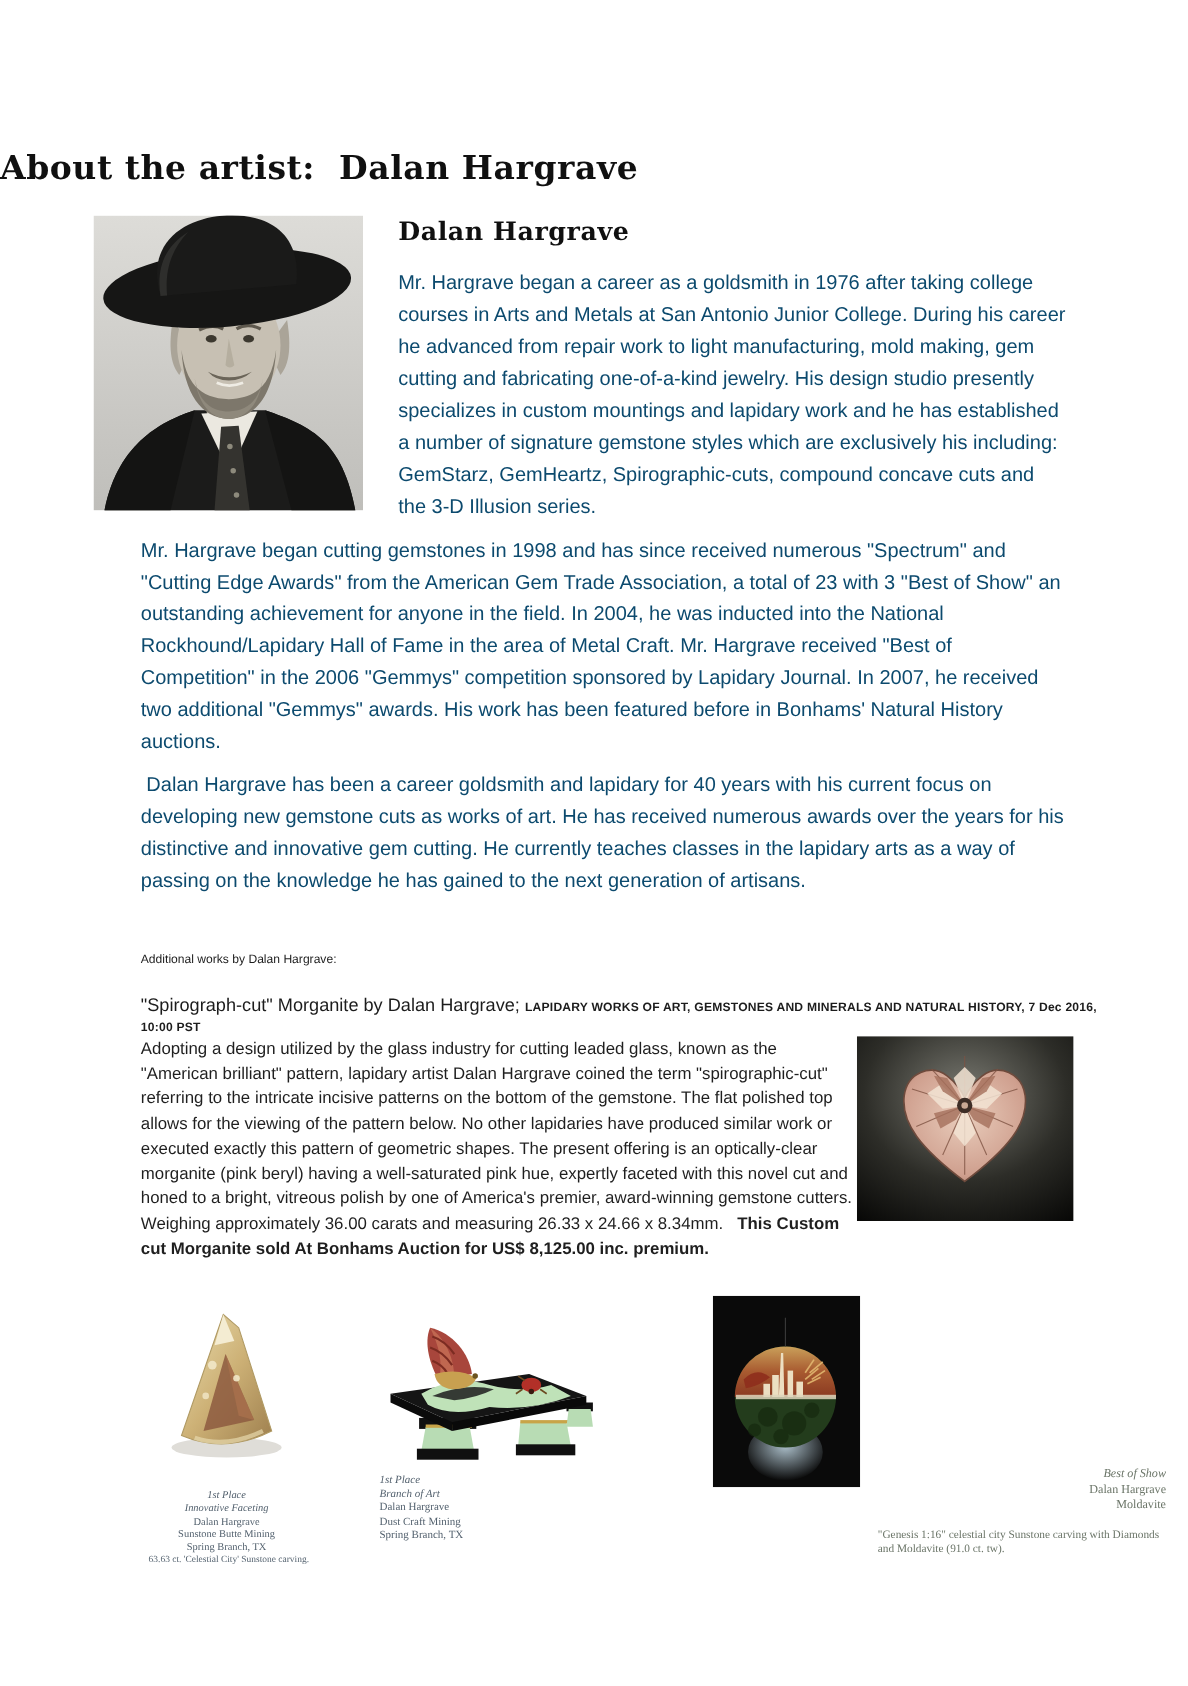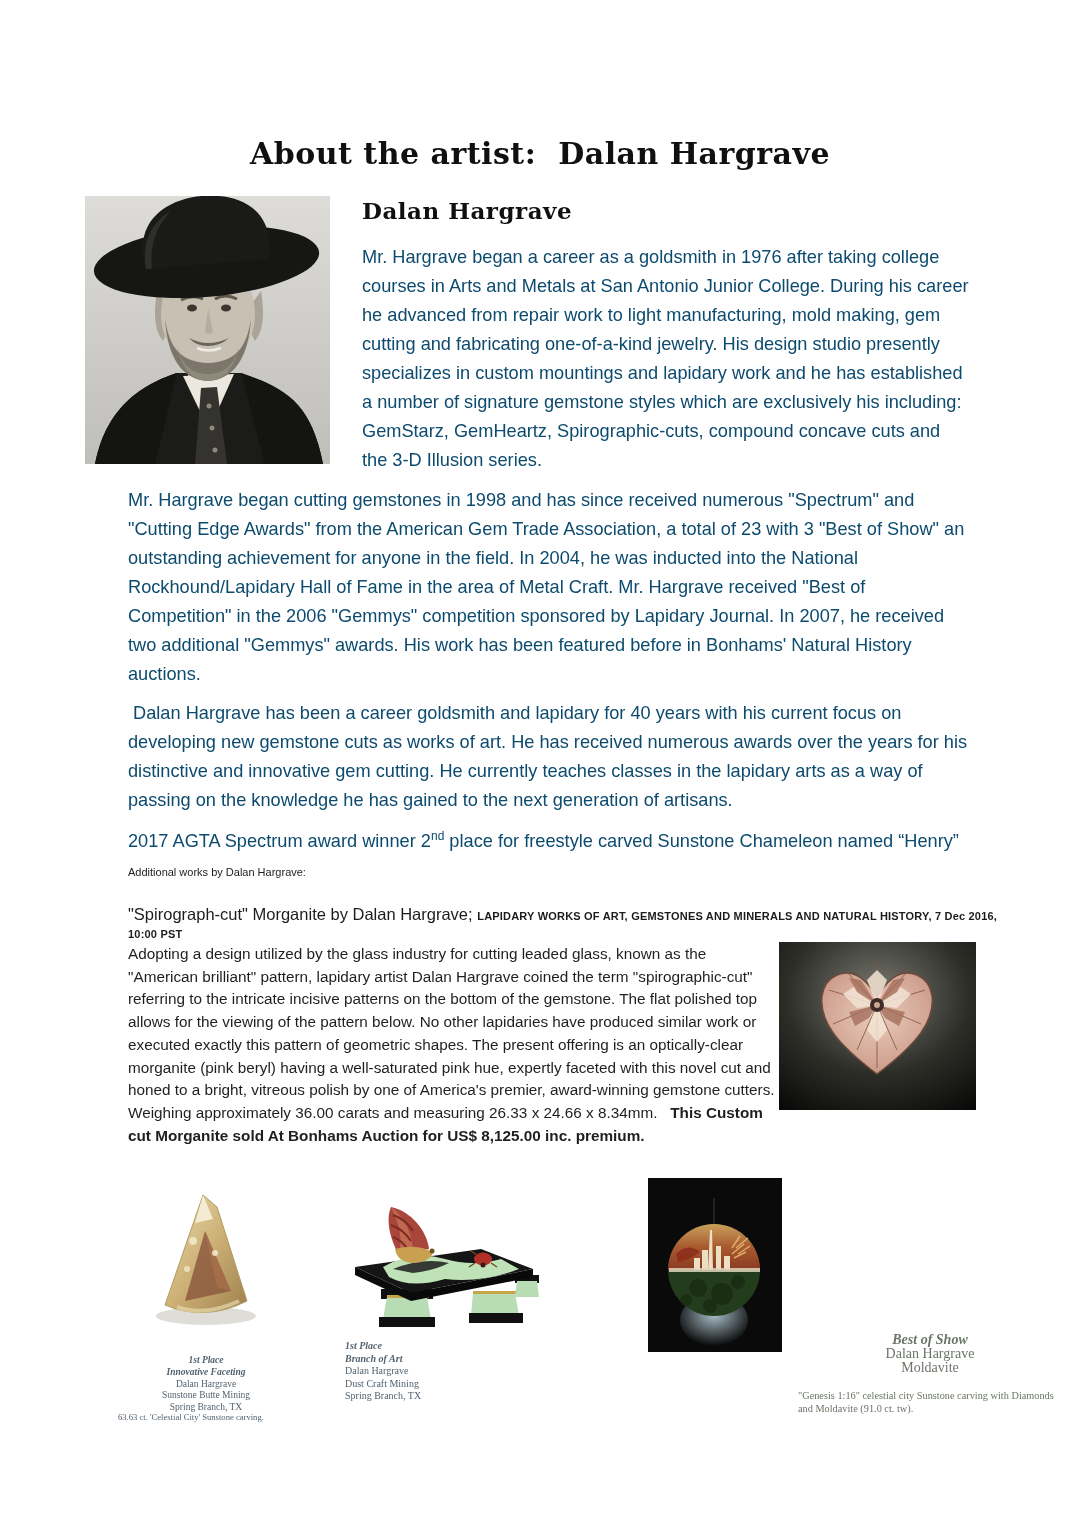--- a/index.html
+++ b/index.html
@@ -5,21 +5,21 @@
   html,body{margin:0;padding:0;background:#ffffff;}
   .page{
     position:relative;width:1080px;height:1533px;background:#ffffff;
     font-family:"Liberation Sans",sans-serif;color:#1f1f1f;overflow:hidden;
   }
   .abs{position:absolute;}
   .deco-title{
     font-family:"DejaVu Serif",serif;font-weight:800;letter-spacing:.5px;
     color:#101010;white-space:pre;
   }
-  .page-title{left:0;top:136px;width:1080px;text-align:center;font-size:30px;}
+  .page-title{left:0;top:136px;width:1080px;text-align:left;font-size:30px;}
   .artist-heading{left:362px;top:197px;font-size:23px;}
   .body-text{font-size:18.2px;line-height:29px;color:#0c4a6e;white-space:pre-wrap;}
   .bio{left:362px;top:243px;width:608px;}
   .p-awards{left:128px;top:486px;width:842px;}
   .p-career{left:128px;top:699px;width:848px;}
   .p-2017{left:128px;top:822px;width:900px;}
   .p-2017 sup{font-size:12px;}
   .small-label{left:128px;top:866px;font-size:11px;color:#1c1c1c;}
   .morg-head{left:128px;top:905px;width:900px;color:#1c1c1c;}
   .morg-head .main{font-size:16.5px;}
@@ -29,23 +29,23 @@
   .gallery-heading{left:128px;top:1161px;font-size:15.3px;font-weight:bold;}
   .img-frame{display:block;}
   .portrait{left:85px;top:196px;}
   .heart{left:779px;top:942px;}
   .gem1{left:147px;top:1189px;}
   .gem2{left:333px;top:1197px;}
   .gem3{left:648px;top:1178px;}
   .caption{font-family:"Liberation Serif",serif;}
   .cap1{left:115px;top:1355px;width:182px;text-align:center;font-size:9.5px;line-height:11.8px;}
   .cap2{left:345px;top:1340px;width:250px;text-align:left;font-size:10px;line-height:12.5px;}
-  .cap3{left:800px;top:1333px;width:260px;text-align:center;font-size:14px;line-height:14px;}
-  .cap-award{font-weight:bold;font-style:italic;}
-  .cap-desc1{left:118px;top:1412px;width:180px;text-align:left;font-size:8.6px;line-height:10.5px;}
+  .cap3{left:800px;top:1333px;width:260px;text-align:right;font-size:11px;line-height:14px;}
+  .cap-award{font-weight:normal;font-style:italic;}
+  .cap-desc1{left:118px;top:1412px;width:180px;text-align:center;font-size:8.6px;line-height:10.5px;}
   .cap-desc2{left:345px;top:1409px;width:340px;text-align:left;font-size:8.8px;line-height:11px;}
   .cap-desc3{left:798px;top:1389px;width:258px;text-align:left;font-size:10.3px;line-height:13px;}
 </style>
 </head>
 <body>
 
 <div class="page">
 
   <div class="abs deco-title page-title">About the artist:  Dalan Hargrave</div>
 
@@ -97,21 +97,20 @@
       </g>
     </svg>
   </div>
 
   <div class="abs deco-title artist-heading">Dalan Hargrave</div>
   <div class="abs body-text bio">Mr. Hargrave began a career as a goldsmith in 1976 after taking college courses in Arts and Metals at San Antonio Junior College. During his career he advanced from repair work to light manufacturing, mold making, gem cutting and fabricating one-of-a-kind jewelry. His design studio presently specializes in custom mountings and lapidary work and he has established a number of signature gemstone styles which are exclusively his including: GemStarz, GemHeartz, Spirographic-cuts, compound concave cuts and the 3-D Illusion series.</div>
 
   <div class="abs body-text p-awards">Mr. Hargrave began cutting gemstones in 1998 and has since received numerous "Spectrum" and "Cutting Edge Awards" from the American Gem Trade Association, a total of 23 with 3 "Best of Show" an outstanding achievement for anyone in the field. In 2004, he was inducted into the National Rockhound/Lapidary Hall of Fame in the area of Metal Craft. Mr. Hargrave received "Best of Competition" in the 2006 "Gemmys" competition sponsored by Lapidary Journal. In 2007, he received two additional "Gemmys" awards. His work has been featured before in Bonhams' Natural History auctions.</div>
   <div class="abs body-text p-career"> Dalan Hargrave has been a career goldsmith and lapidary for 40 years with his current focus on developing new gemstone cuts as works of art. He has received numerous awards over the years for his distinctive and innovative gem cutting. He currently teaches classes in the lapidary arts as a way of passing on the knowledge he has gained to the next generation of artisans.</div>
 
-  <div class="abs body-text p-2017"><span>2017 AGTA Spectrum award winner 2</span><sup>nd</sup><span> place for freestyle carved Sunstone Chameleon named “Henry”</span></div>
 
   <div class="abs small-label">Additional works by Dalan Hargrave:</div>
 
   <div class="abs morg-head"><span class="main">"Spirograph-cut" Morganite by Dalan Hargrave; </span><span class="caps">LAPIDARY WORKS OF ART, GEMSTONES AND MINERALS AND NATURAL HISTORY, 7 Dec 2016, 10:00 PST</span></div>
 
   <div class="abs morg-body"><span>Adopting a design utilized by the glass industry for cutting leaded glass, known as the "American brilliant" pattern, lapidary artist Dalan Hargrave coined the term "spirographic-cut" referring to the intricate incisive patterns on the bottom of the gemstone. The flat polished top allows for the viewing of the pattern below. No other lapidaries have produced similar work or executed exactly this pattern of geometric shapes. The present offering is an optically-clear morganite (pink beryl) having a well-saturated pink hue, expertly faceted with this novel cut and honed to a bright, vitreous polish by one of America's premier, award-winning gemstone cutters. Weighing approximately 36.00 carats and measuring 26.33 x 24.66 x 8.34mm.   </span><span class="tail">This Custom cut Morganite sold At Bonhams Auction for US$ 8,125.00 inc. premium.</span></div>
 
   <div class="abs heart">
     <svg class="img-frame" width="197" height="168" viewBox="0 0 197 168">
       <defs>

